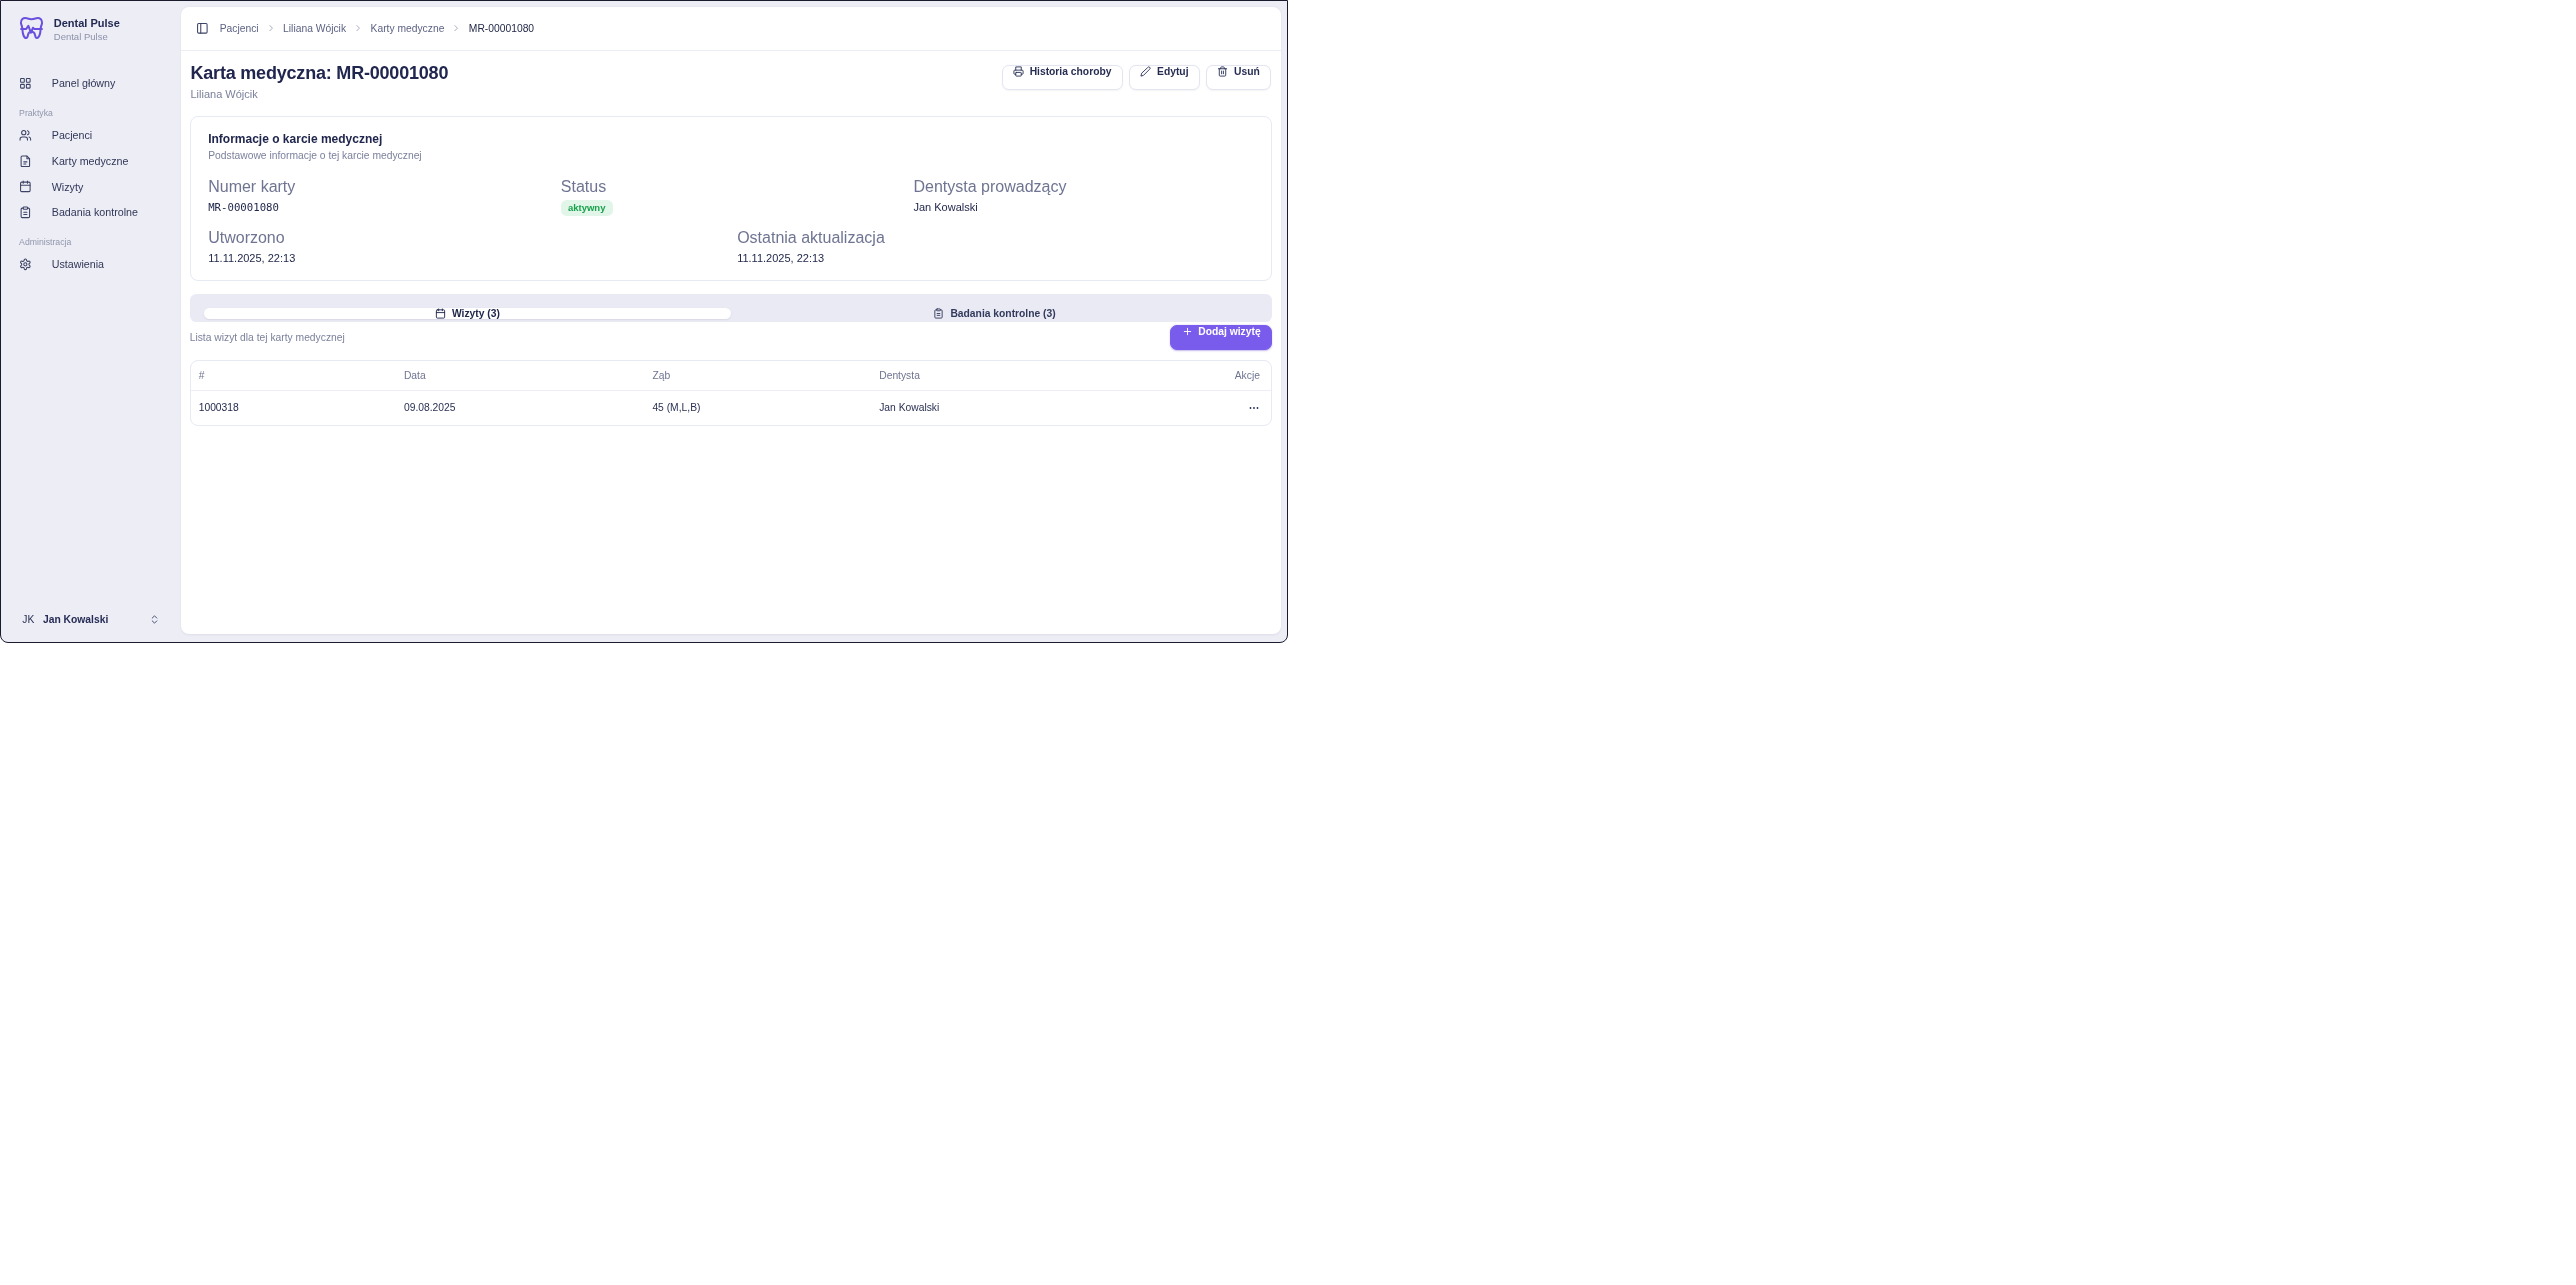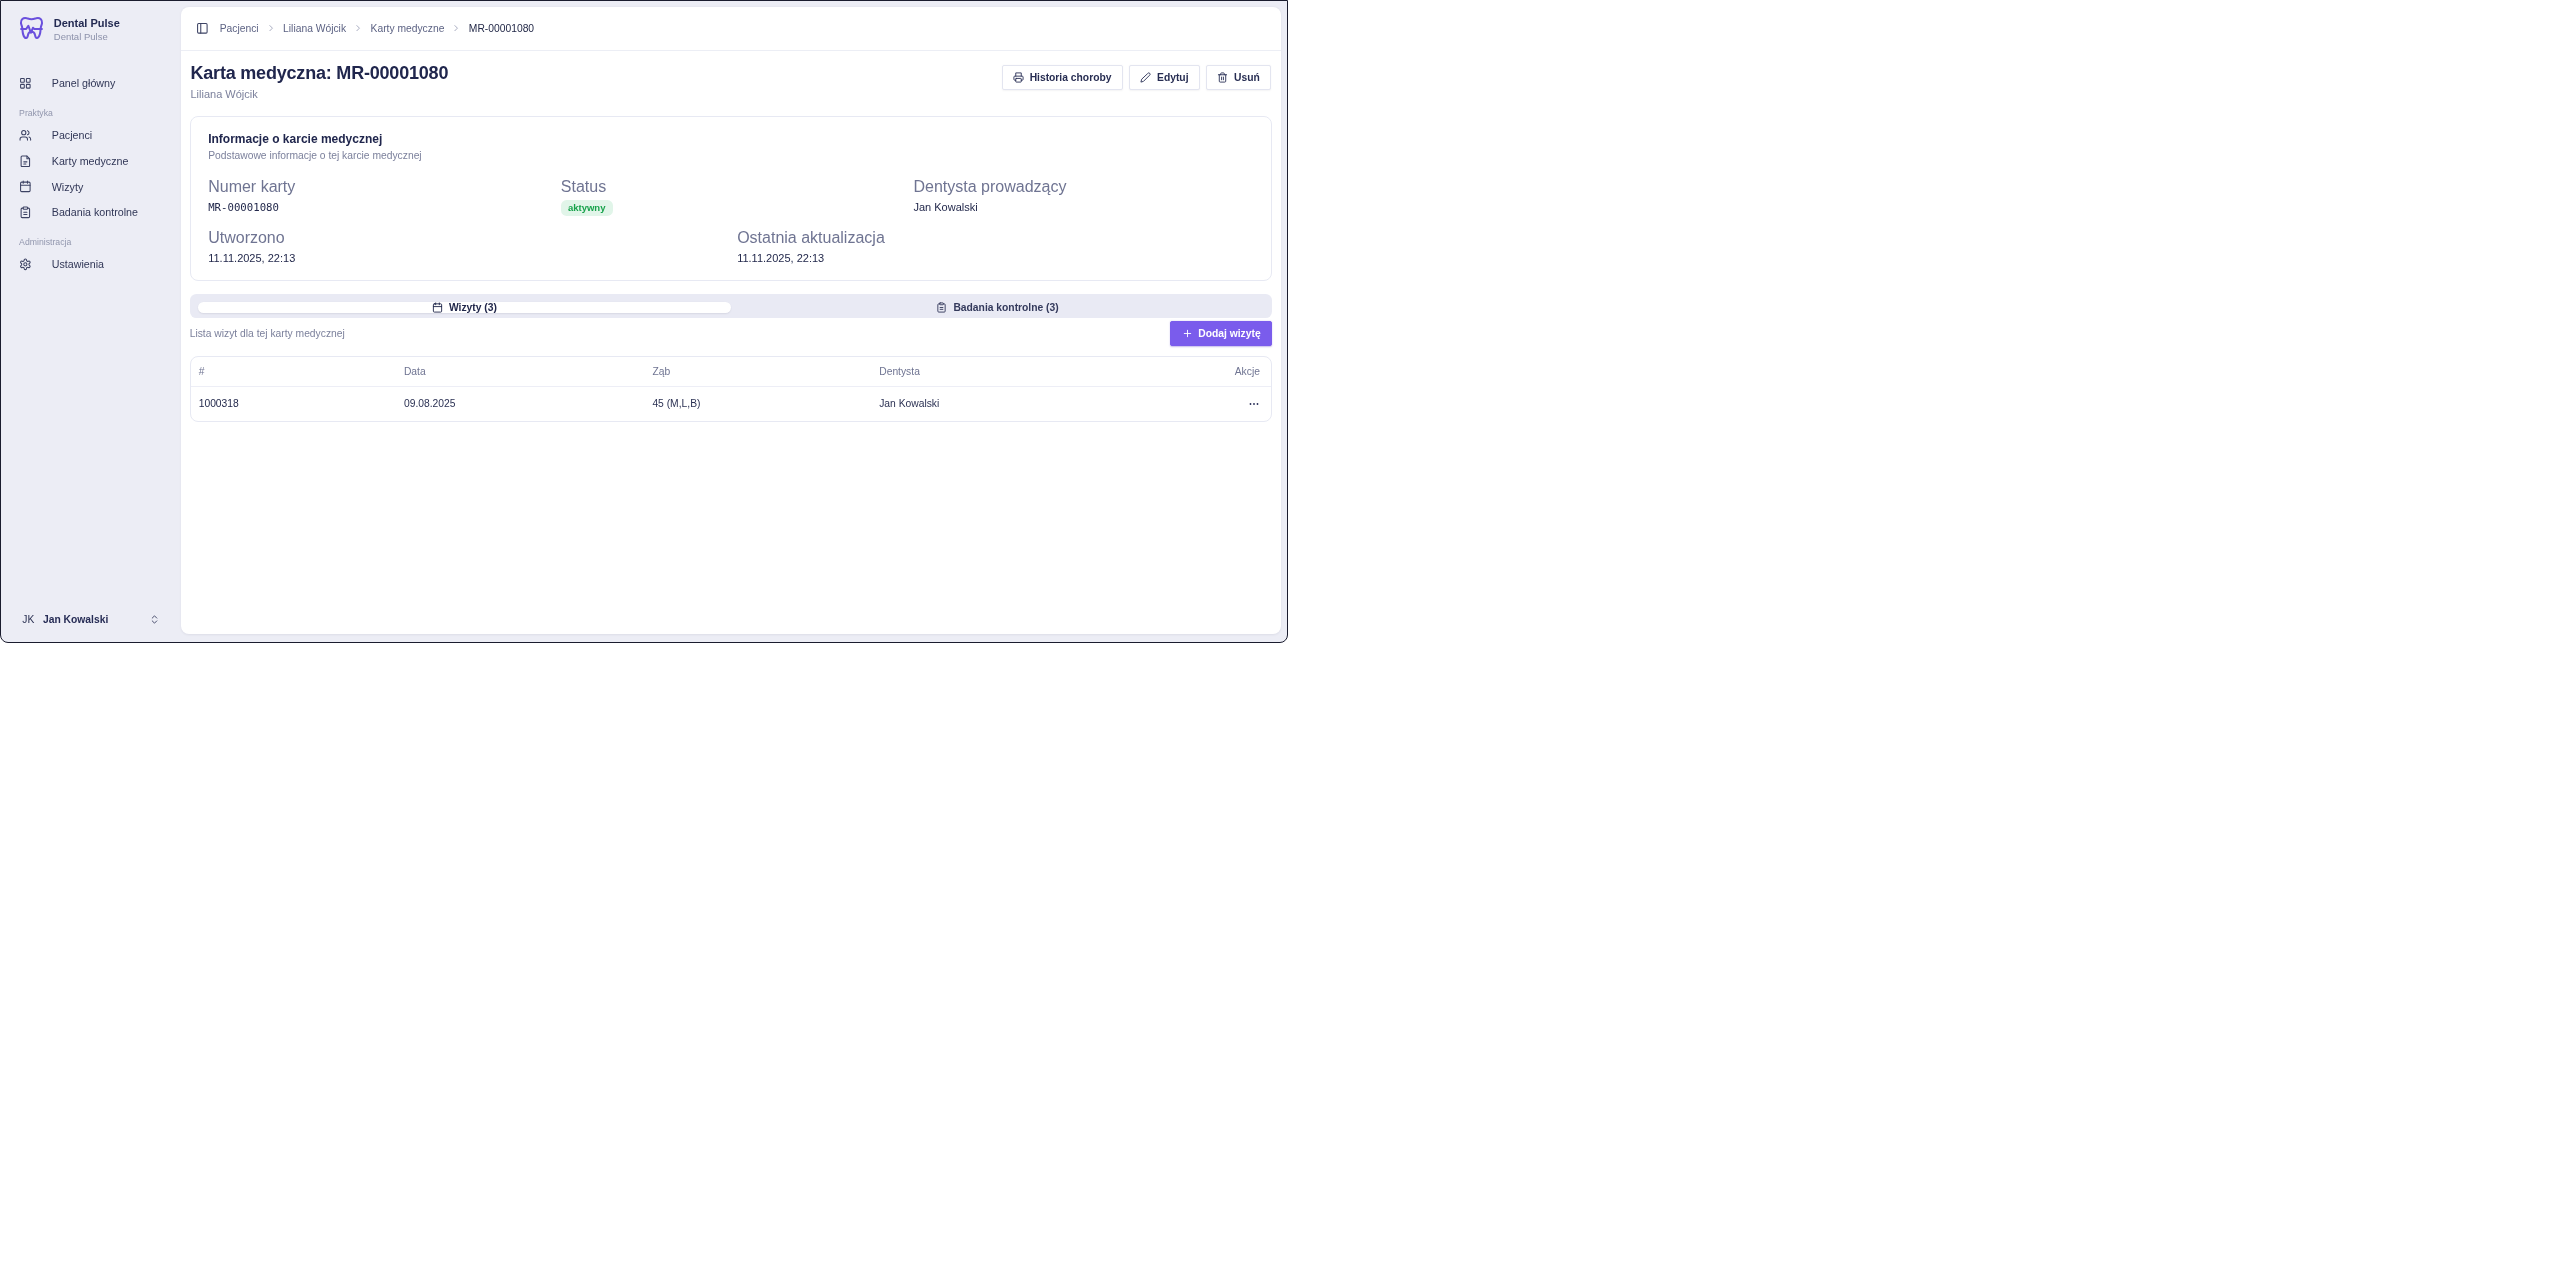--- a/index.html
+++ b/index.html
@@ -74,23 +74,23 @@
   .crumb-sep{ width:10.3px; height:10.3px; color:#9a9fb6; }
   .crumb-current{ font-size:10.3px; color:#232948; }
 
   .content{ padding:12px 8.7px 0; flex:1; overflow:auto; }
 
   .page-header{ display:flex; justify-content:space-between; align-items:flex-start; padding:0 0.8px; }
   .page-title{ margin:0; font-size:18px; font-weight:700; letter-spacing:-0.2px; color:#20264d; line-height:1.2; }
   .page-subtitle{ font-size:11px; color:#7c819c; margin-top:4px; }
   .header-actions{ display:flex; gap:6.4px; padding-top:2.4px; }
   .btn{
-    display:inline-flex; align-items:center; gap:5.6px;
+    display:inline-flex; gap:5.6px;
     height:24.6px; padding:0 10.3px;
-    background:#fff; border:0.8px solid #e3e5f0; border-radius:2px;
+    background:#fff; border:0.8px solid #e3e5f0; border-radius:7px;
     font-family:inherit; font-size:10.3px; font-weight:600; color:#272d52;
     cursor:pointer; box-shadow:0 0.8px 1.6px rgba(30,33,60,.05);
   }
   .btn svg{ width:11px; height:11px; color:#2c3258; }
   .btn-primary{
     background:#7a5cec; border-color:#7a5cec; color:#fff;
     box-shadow:0 0.8px 1.6px rgba(90,60,200,.35);
   }
   .btn-primary svg{ color:#fff; }
 
@@ -113,21 +113,21 @@
     display:inline-block; margin-top:4px;
     padding:2.4px 7.1px; border-radius:5.6px;
     background:#e1f5e9; color:#17a24b;
     font-size:9.5px; font-weight:600;
   }
 
   
   .tabs{
     margin-top:13.5px;
     background:#e9eaf4; border-radius:6.4px;
-    padding:8px; height:24px;
+    padding:14px; height:24px;
     display:grid; grid-template-columns:1fr 1fr;
   }
   .tab{
     display:flex; align-items:center; justify-content:center; gap:6.4px;
     border:none; border-radius:5.6px; background:transparent;
     font-family:inherit; font-size:10.3px; font-weight:600; color:#343a5c;
     cursor:pointer; padding:0;
   }
   .tab svg{ width:11px; height:11px; }
   .tab.active{ background:#fff; color:#21274b; box-shadow:0 0.8px 1.6px rgba(25,28,60,.10); }

